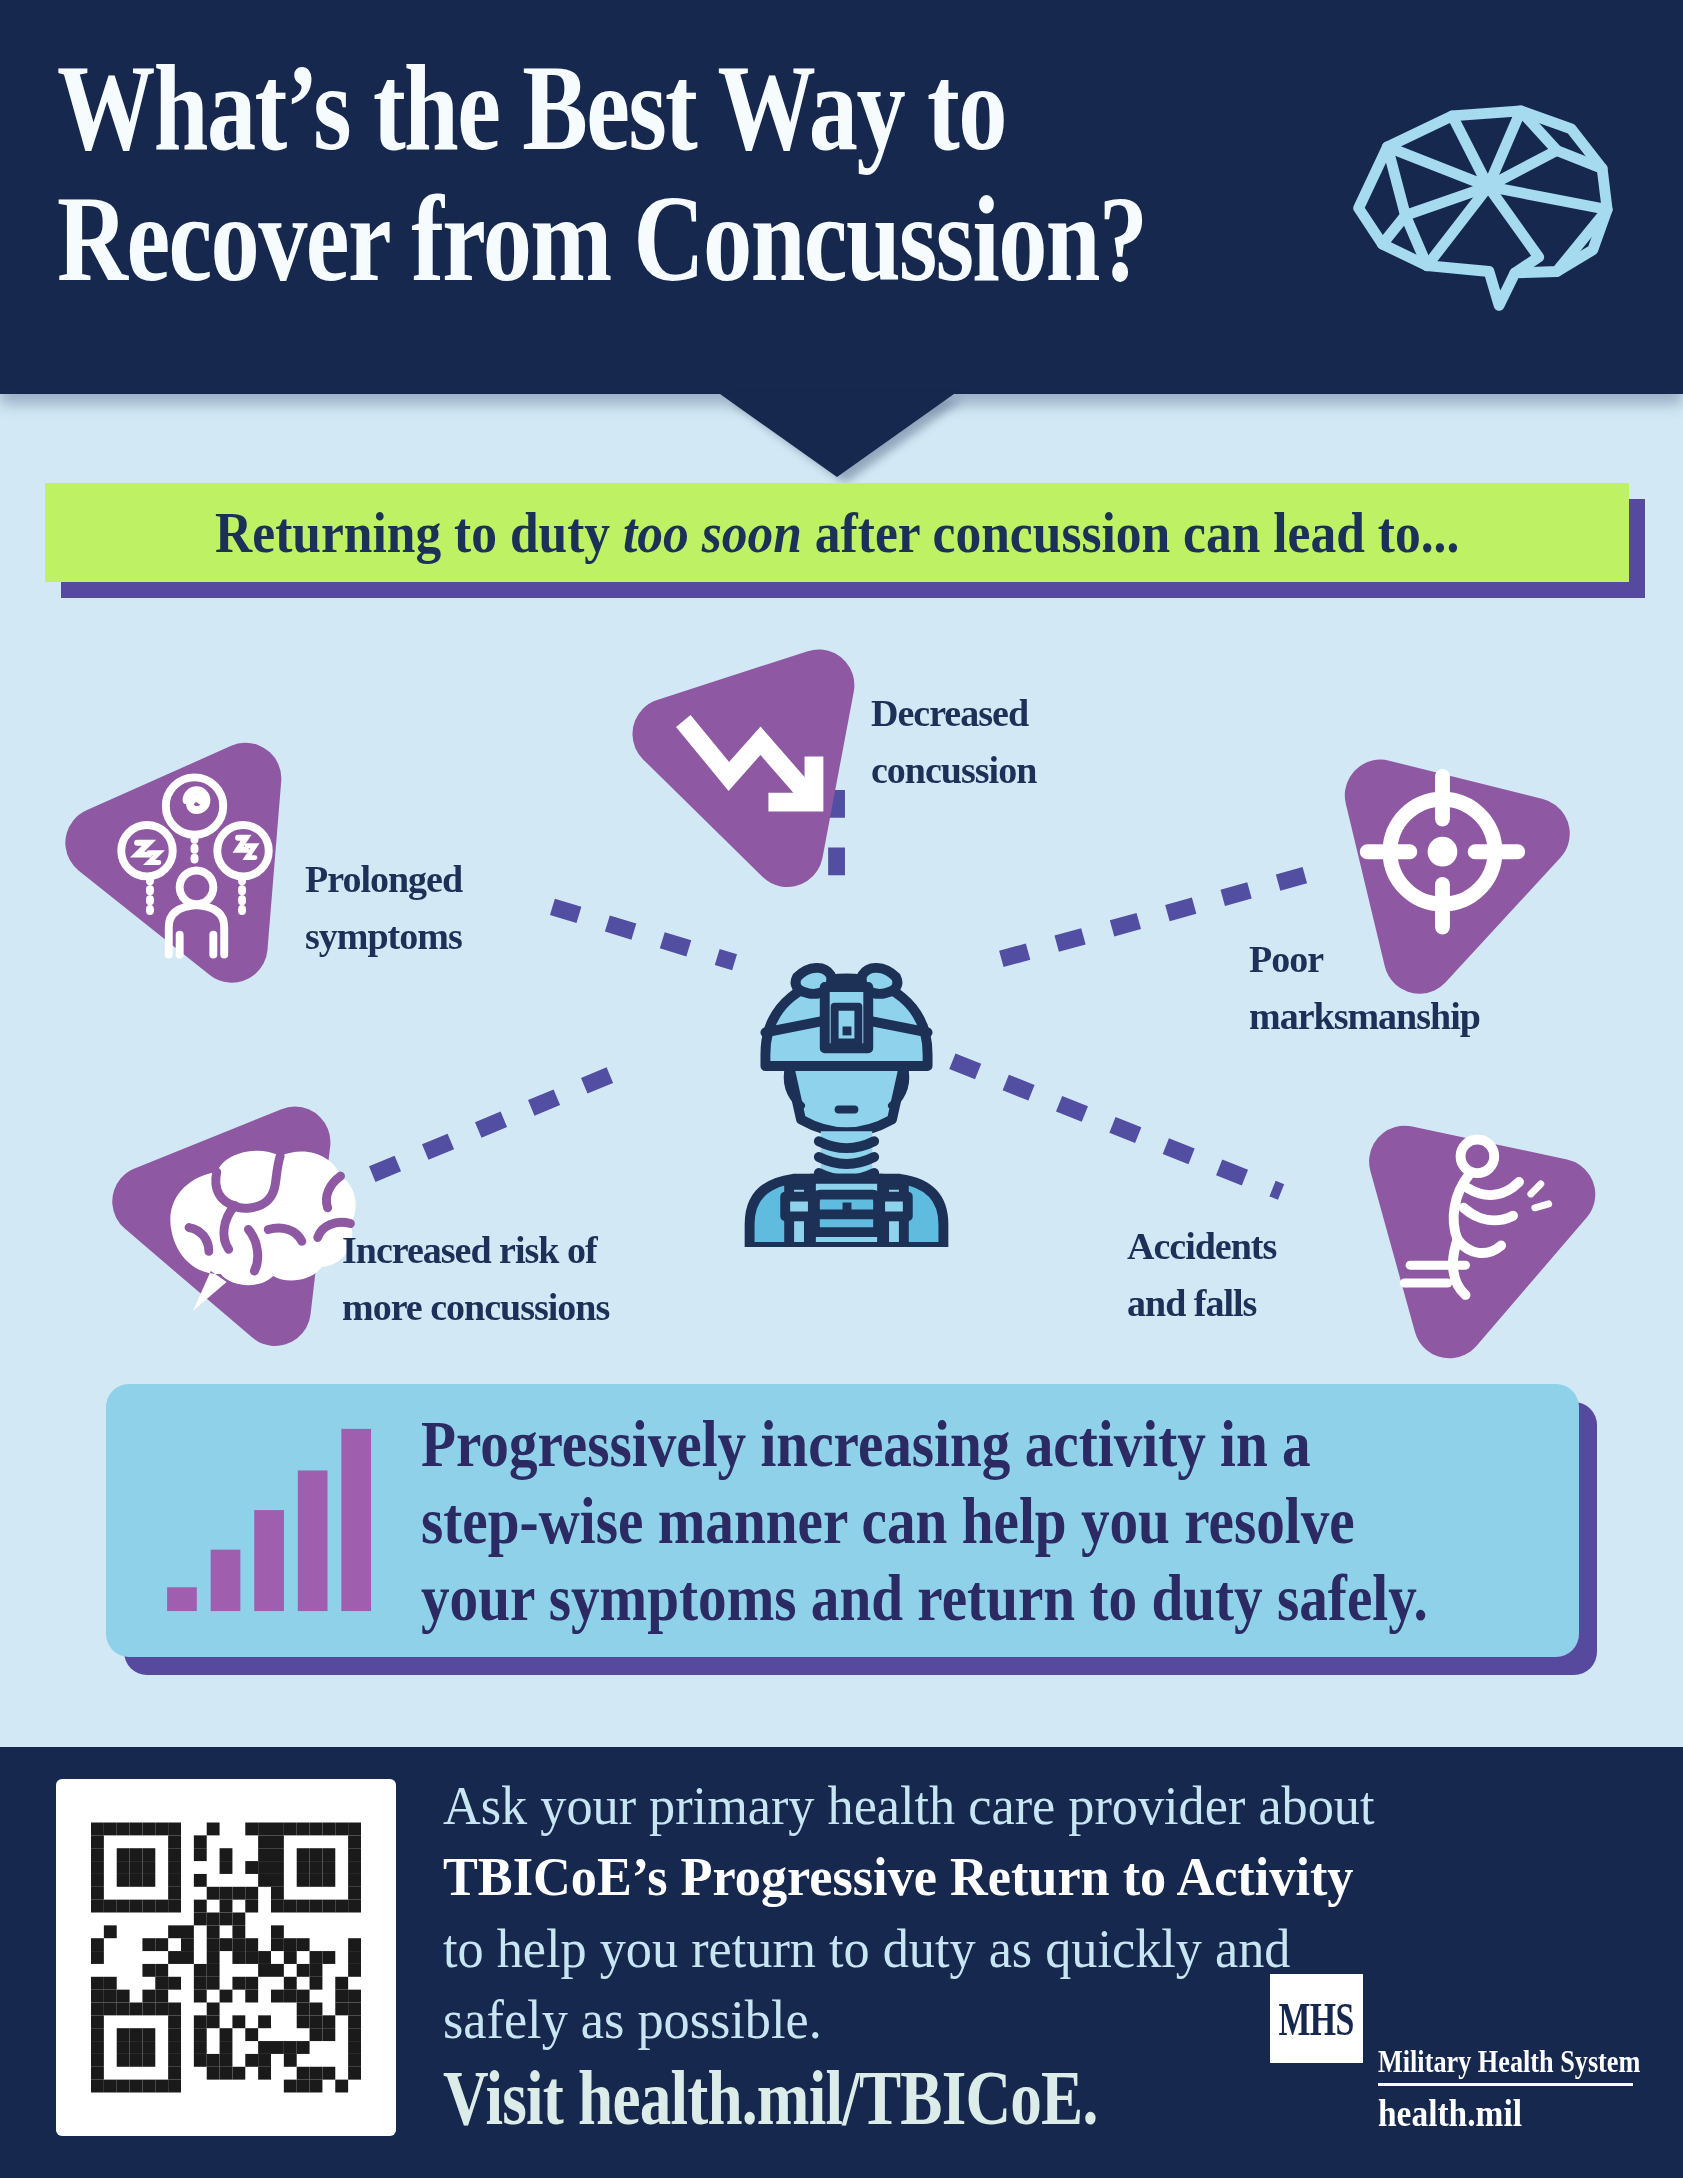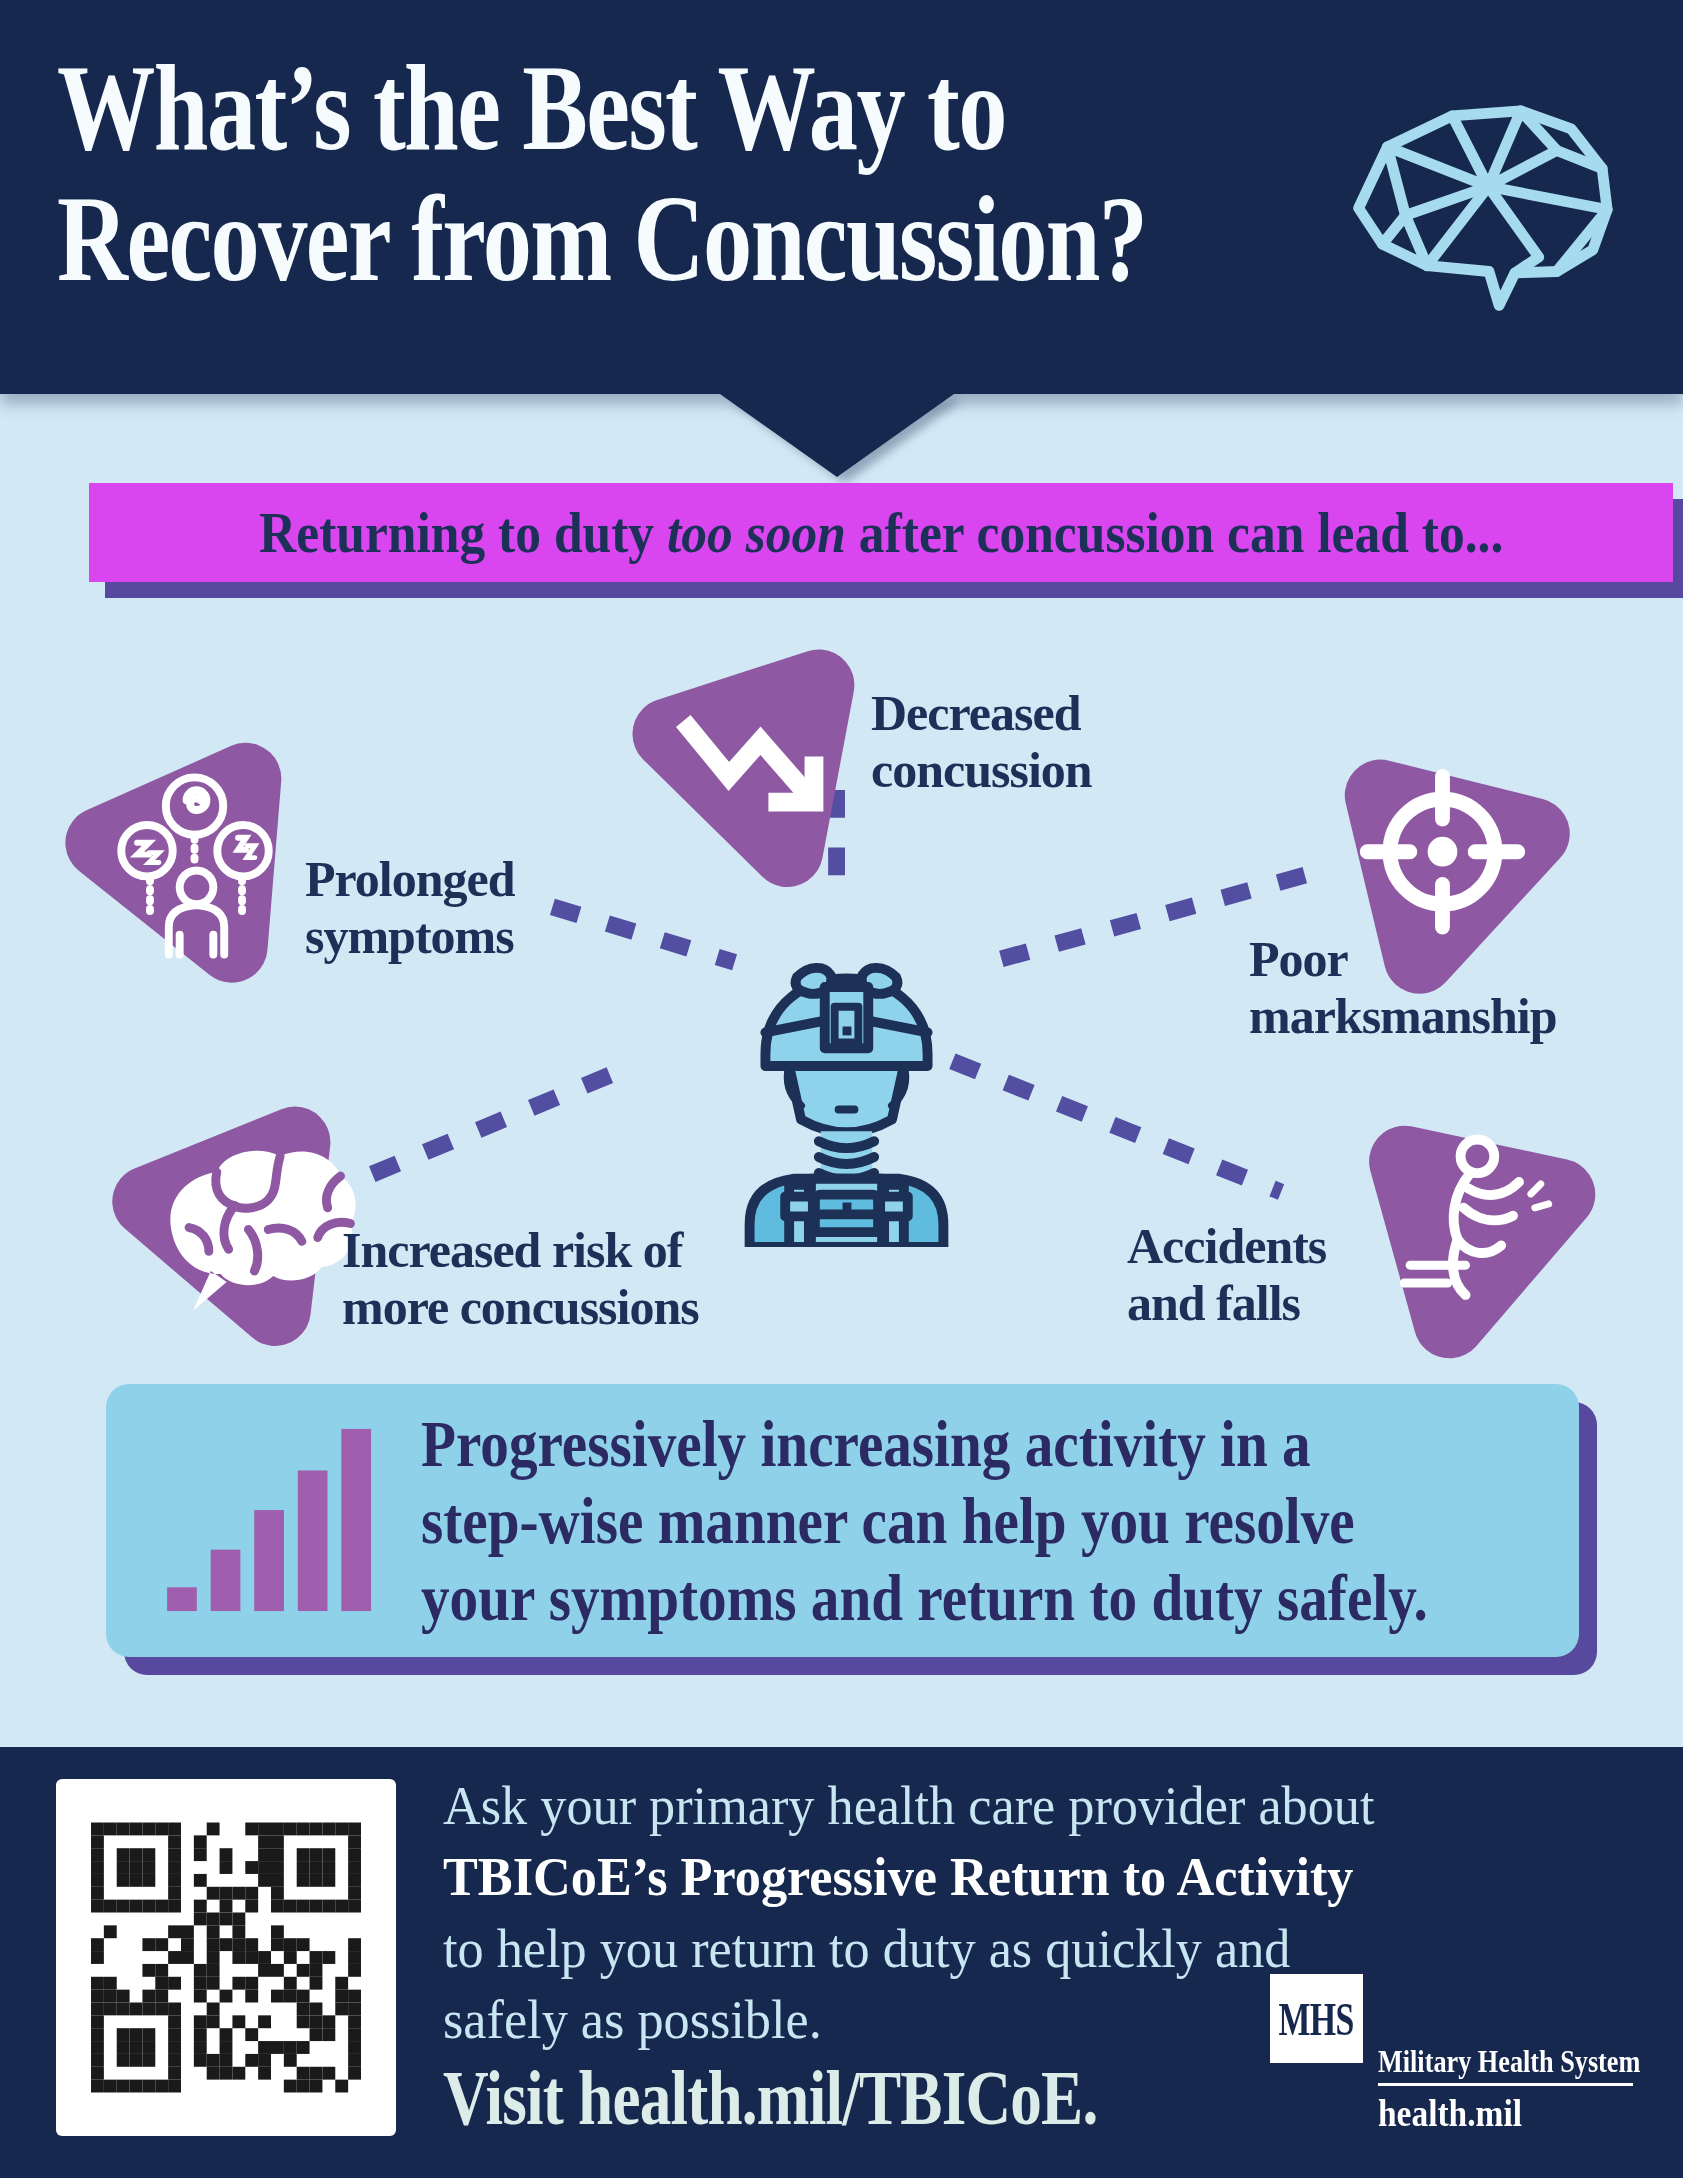--- a/index.html
+++ b/index.html
@@ -8,27 +8,27 @@
   
   .header{position:absolute;left:0;top:0;width:1683px;height:394px;background:#16284e;
           box-shadow:0 10px 14px rgba(23,41,78,.30);}
   .notch{position:absolute;left:720px;top:394px;width:0;height:0;
          border-left:117px solid transparent;border-right:117px solid transparent;
          border-top:83px solid #16284e;filter:drop-shadow(8px 6px 5px rgba(23,41,78,.35));}
   .title{position:absolute;left:57px;top:42px;color:#f6fbfd;font-weight:bold;
          font-size:123px;line-height:131px;letter-spacing:-2px;
          transform:scaleX(.80);transform-origin:left top;white-space:nowrap;}
   
-  .banner{position:absolute;left:45px;top:483px;width:1584px;height:99px;background:#d946ef;
-          box-shadow:16px 16px 0 0 #57499e;display:flex;align-items:center;justify-content:center;margin-left:44px;}
+  .banner{position:absolute;left:45px;top:483px;width:1584px;height:99px;background:#bef264;
+          box-shadow:16px 16px 0 0 #57499e;display:flex;align-items:center;justify-content:center;}
   .banner .txt{font-size:56px;font-weight:bold;color:#1c3058;transform:scaleX(.92);white-space:nowrap;}
   .banner .em{font-style:italic;}
   
   .badge{position:absolute;width:297px;height:297px;}
-  .label{position:absolute;color:#1c3058;font-weight:bold;font-size:50px;line-height:57px;
+  .label{position:absolute;color:#1c3058;font-weight:bold;font-size:38px;line-height:57px;
          letter-spacing:-1px;white-space:nowrap;}
   svg{display:block;}
   
   .callout{position:absolute;left:106px;top:1384px;width:1473px;height:273px;background:#8ed1e9;
            box-shadow:18px 18px 0 0 #57499e;border-radius:23px;}
   .callout .text{position:absolute;left:315px;top:22px;color:#2b2a63;font-weight:bold;
                  font-size:65px;line-height:77px;transform:scaleX(.88);transform-origin:left top;
                  white-space:nowrap;}
   .callout .bars{position:absolute;left:57px;bottom:42px;}
   

